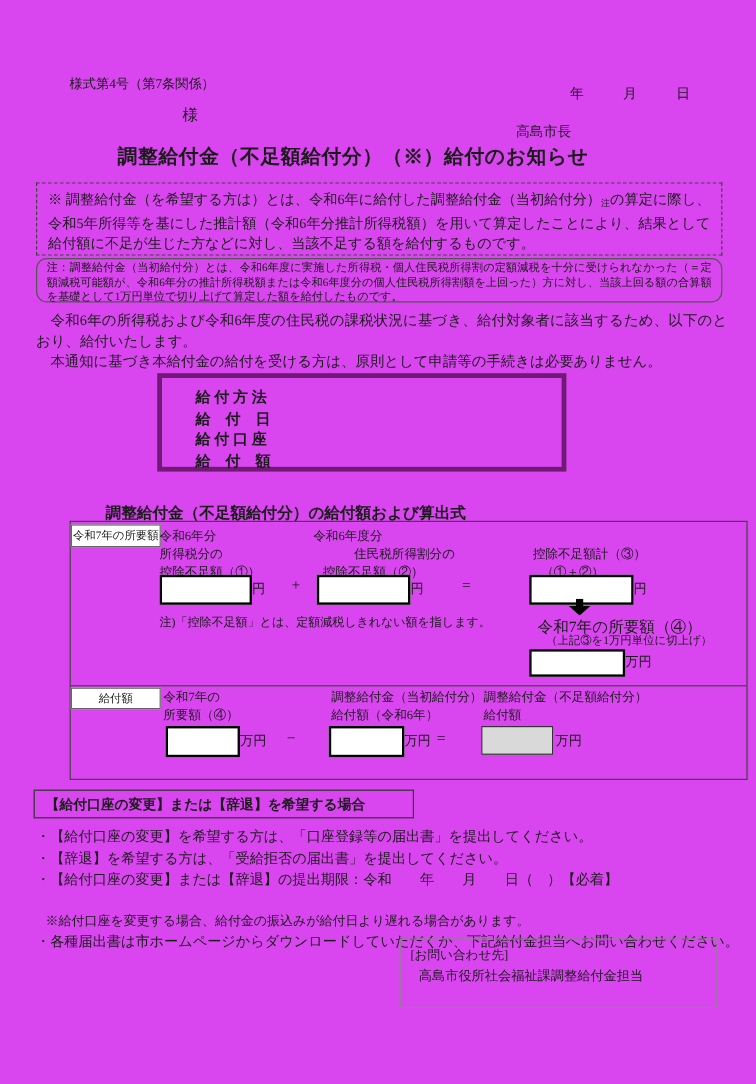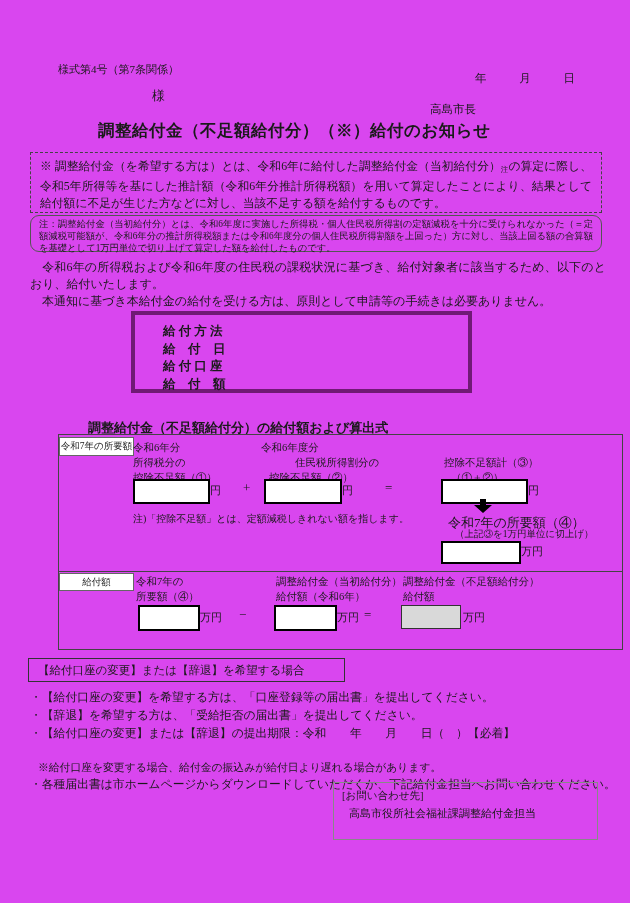--- a/index.html
+++ b/index.html
@@ -49,21 +49,21 @@
   .amt-box.filled { background:#d9d9d9; border:1.5px solid #333; }
   .unit { font-size:11px; white-space:nowrap; }
   .op { font-size:13px; }
   .tbl-note { font-size:10px; white-space:nowrap; }
   .result-label { font-size:13px; white-space:nowrap; }
   .result-sub { font-size:9.5px; white-space:nowrap; }
   .divider { left:0; top:136px; width:100%; border-top:1px solid #444; }
 
   .change-heading-box {
     left:28px; top:658px; width:317px; height:24px; box-sizing:border-box;
-    border:1px solid #333; font-size:11.5px; padding:4px 0 0 9px; white-space:nowrap;
+    border:1px solid #333; font-size:11.5px; padding:4px 0 0 9px; white-space:nowrap;font-weight:bold;
   }
   .bullet { left:30px; font-size:11.8px; white-space:nowrap; }
   .subnote-line { left:38px; font-size:10.8px; white-space:nowrap; }
 
   .contact-box {
     left:333px; top:782px; width:265px; height:58px; box-sizing:border-box;
     border:1px solid #888; padding:6px 8px;
   }
   .contact-title { font-size:10.5px; }
   .contact-line { font-size:11px; margin:3px 0 0 7px; }

